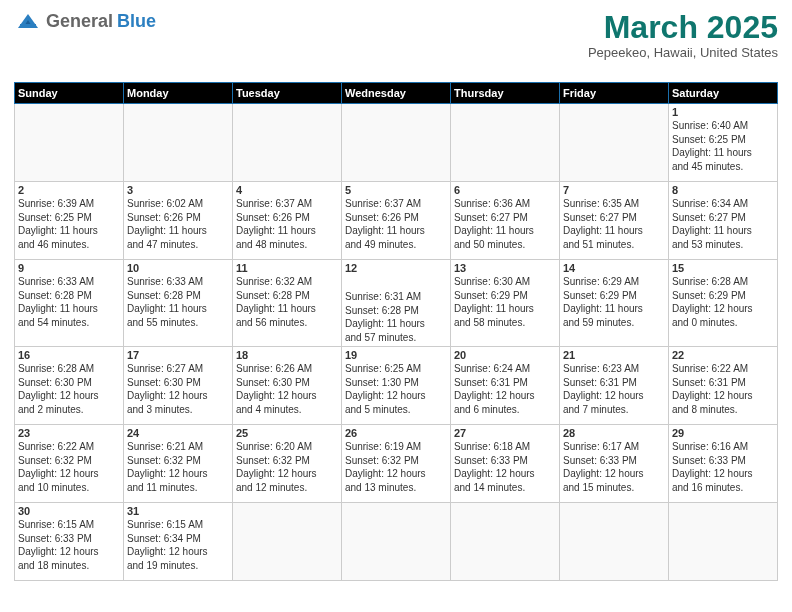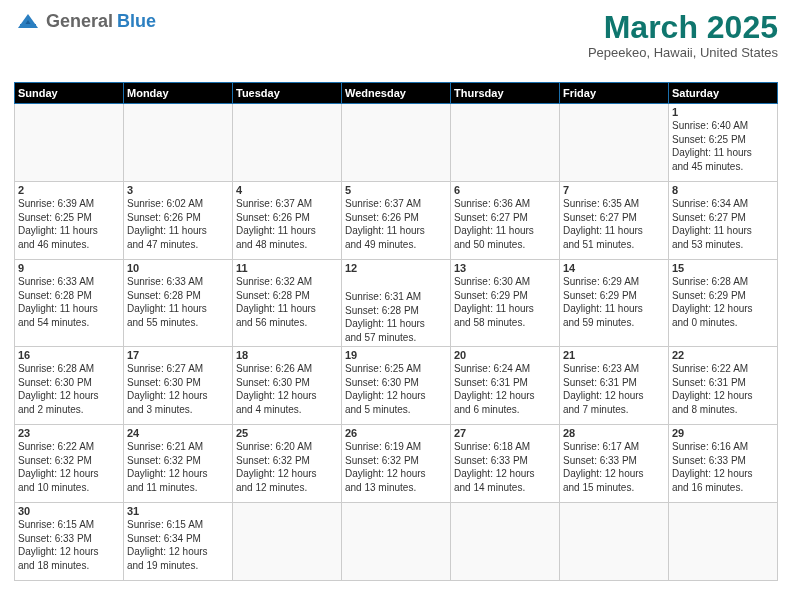--- a/index.html
+++ b/index.html
@@ -258,21 +258,21 @@
           <td>
             <span class="day-number">18</span>
             <div class="cell-text" style="white-space: pre-line;">Sunrise: 6:26 AM
 Sunset: 6:30 PM
 Daylight: 12 hours
 and 4 minutes.</div>
           </td>
           <td>
             <span class="day-number">19</span>
             <div class="cell-text" style="white-space: pre-line;">Sunrise: 6:25 AM
-Sunset: 6:30 PM
+Sunset: 1:30 PM
 Daylight: 12 hours
 and 5 minutes.</div>
           </td>
           <td>
             <span class="day-number">20</span>
             <div class="cell-text" style="white-space: pre-line;">Sunrise: 6:24 AM
 Sunset: 6:31 PM
 Daylight: 12 hours
 and 6 minutes.</div>
           </td>

